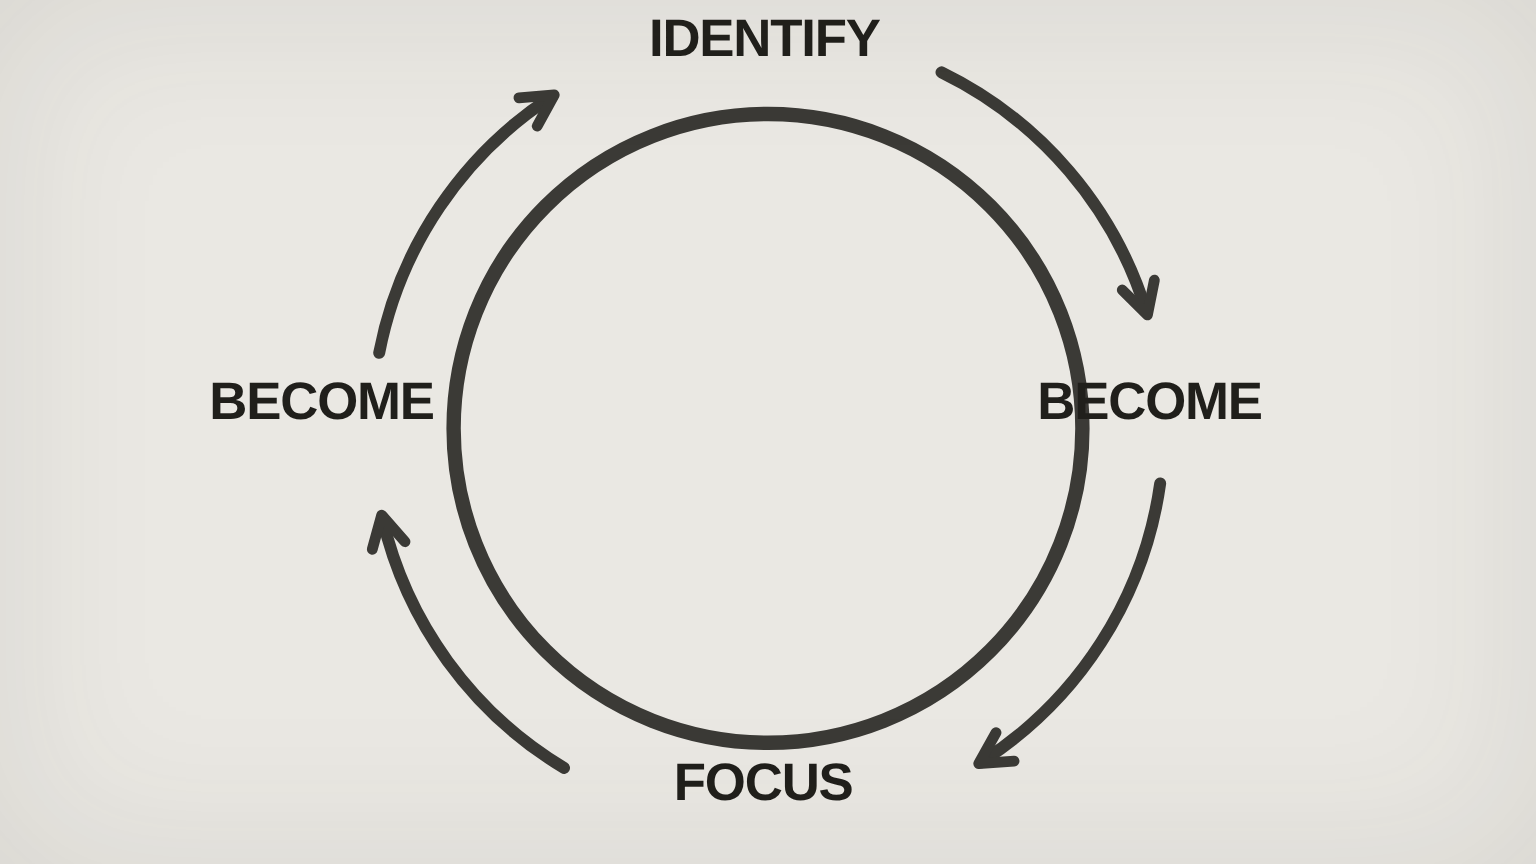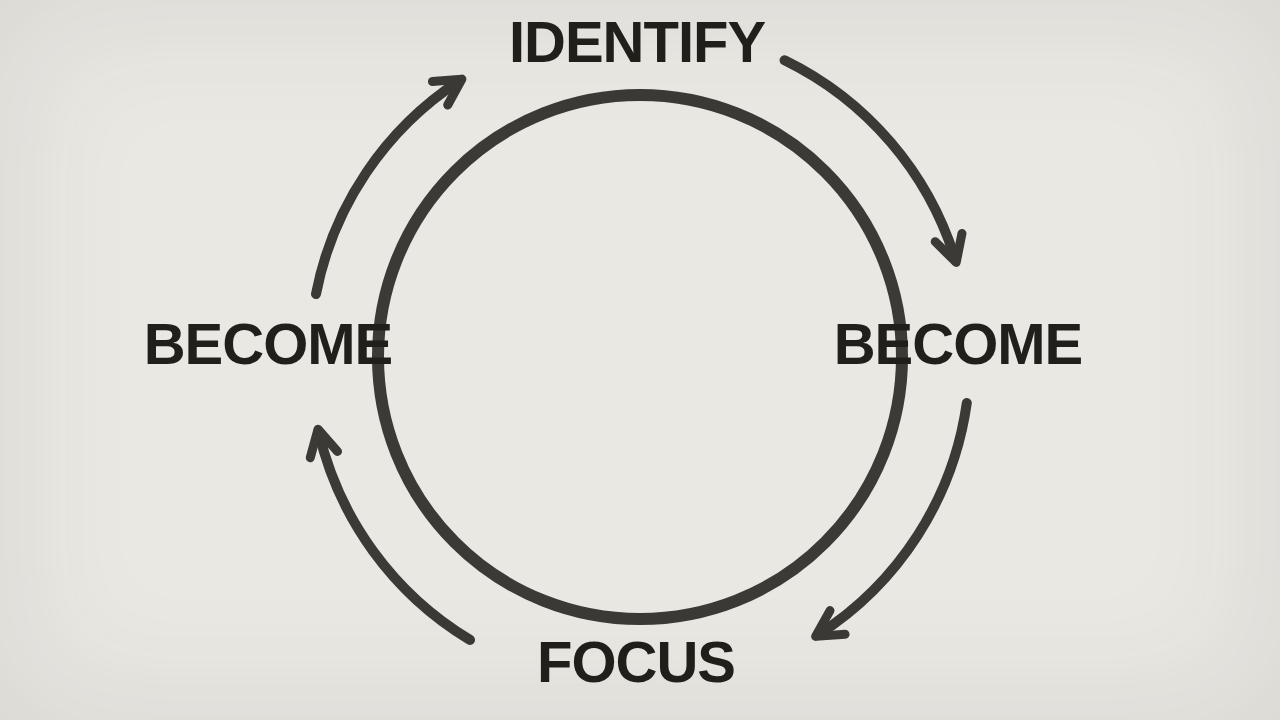--- a/index.html
+++ b/index.html
@@ -44,21 +44,21 @@
     fill:none;
     stroke:var(--stroke);
     stroke-width:9;
     stroke-linecap:round;
     stroke-linejoin:round;
   }
   .label{
     position:absolute;
     transform:translateX(-50%);
     font-weight:bold;
-    font-size:58px;
+    font-size:44px;
     letter-spacing:-1px;
     color:var(--text);
     white-space:nowrap;
     user-select:none;
     text-align:center;
   }
   .label-top{left:637px;top:8px;}
   .label-right{left:958px;top:310px;}
   .label-bottom{left:636px;top:628px;}
   .label-left{left:268px;top:310px;}

